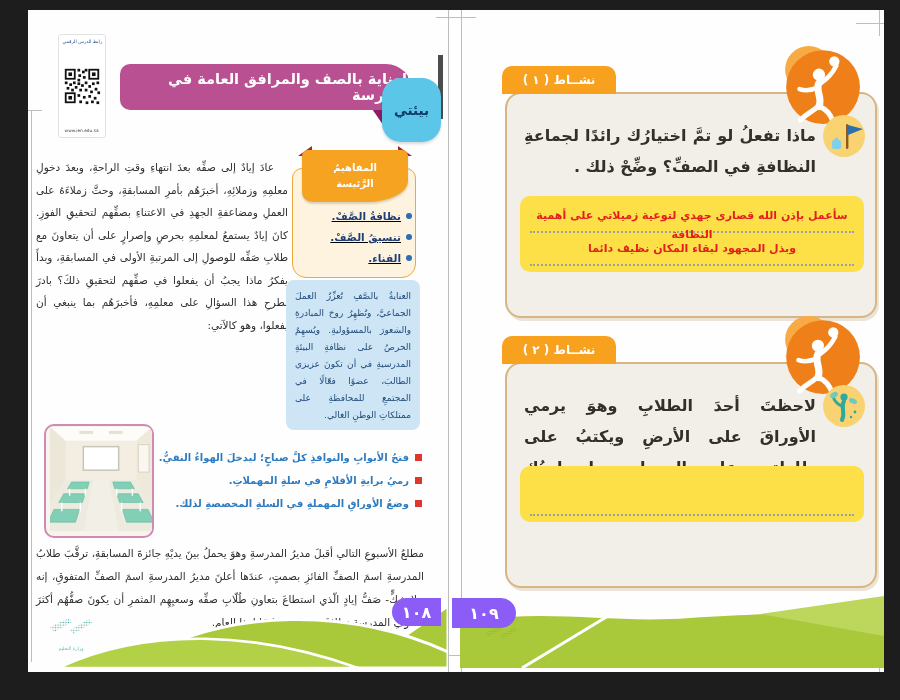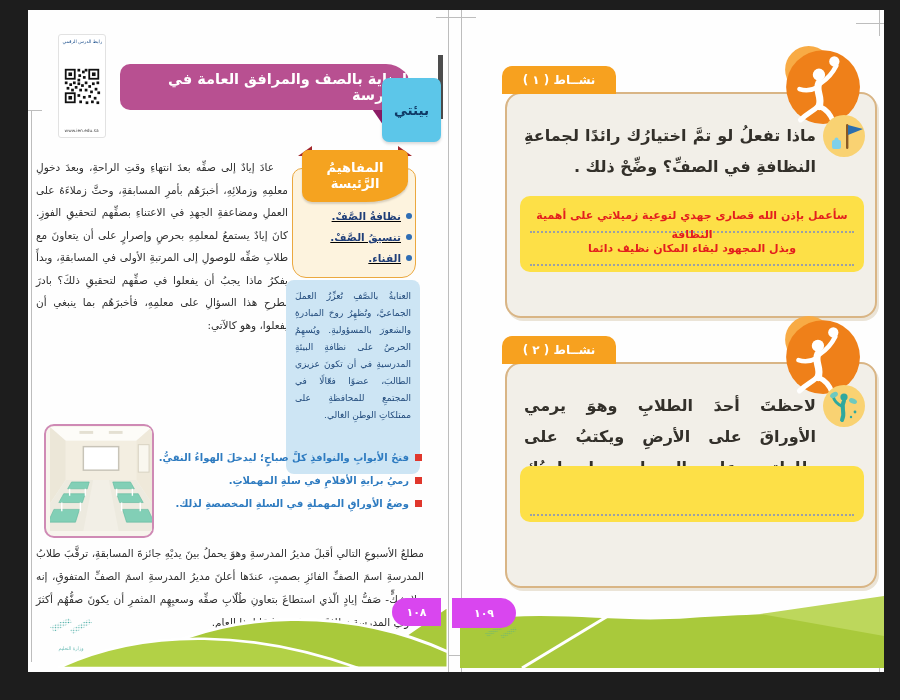--- a/index.html
+++ b/index.html
@@ -17,57 +17,57 @@
            justify-content:space-between;padding:3px 2px;box-sizing:border-box;}
   .qr-cap{font-size:6px;line-height:7px;color:#1c4f8c;text-align:center;transform:scale(.78);white-space:nowrap;}
   .qr-url{font-size:6px;line-height:7px;color:#444;transform:scale(.72);white-space:nowrap;}
   
   .title-tail{position:absolute;left:342px;top:96px;width:38px;height:34px;background:#8c1c66;
               clip-path:polygon(0 0,100% 0,62% 100%);z-index:1;}
   .title-banner{position:absolute;left:92px;top:54px;width:292px;height:46px;background:#b85091;
                 border-radius:10px 26px 0 10px;z-index:2;display:flex;align-items:center;justify-content:center;}
   .title-banner span{color:#fff;font-weight:bold;font-size:14.5px;}
   .gray-bar{position:absolute;left:410px;top:45px;width:5px;height:64px;background:#4d4d4d;z-index:1;}
-  .unit-tab{position:absolute;left:354px;top:68px;width:59px;height:64px;background:#5cc6e9;border-radius:7px;
+  .unit-tab{position:absolute;left:354px;top:68px;width:59px;height:64px;background:#5cc6e9;border-radius:19px;
             z-index:3;display:flex;align-items:center;justify-content:center;box-shadow:0 2px 3px rgba(0,0,0,.15);}
   .unit-tab span{color:#0f3a66;font-weight:bold;font-size:13.5px;}
   
   .bodycol{position:absolute;left:8px;top:146px;width:252px;color:#2f2f2f;font-size:10.5px;
            line-height:22.5px;text-align:justify;}
   .bodycol p{margin:0 0 3px 0;text-indent:14px;}
   .para3{position:absolute;left:8px;top:532px;width:388px;color:#2f2f2f;font-size:10.5px;
          line-height:23px;text-align:justify;}
   
   .c-cream{position:absolute;left:264px;top:158px;width:124px;height:110px;background:#fdf3de;
            border:1.5px solid #eba83f;border-radius:10px 10px 14px 14px;z-index:1;box-sizing:border-box;}
   .c-ribbon{position:absolute;left:274px;top:140px;width:106px;height:52px;background:#f5a320;
             border-radius:6px 6px 40% 10px;z-index:3;display:flex;flex-direction:column;align-items:center;
             justify-content:center;box-shadow:0 2px 2px rgba(0,0,0,.15);}
-  .c-ribbon div{color:#fff;font-weight:bold;font-size:13px;line-height:16px;}
+  .c-ribbon div{color:#fff;font-weight:bold;font-size:10px;line-height:16px;}
   .fold{position:absolute;width:14px;height:10px;background:#a2272b;z-index:2;}
   .foldL{left:270px;top:136px;clip-path:polygon(0 100%,100% 0,100% 100%);}
   .foldR{left:370px;top:136px;clip-path:polygon(0 0,100% 100%,0 100%);}
   .c-items{position:absolute;left:272px;top:198px;width:112px;z-index:4;text-decoration:underline;}
   .c-item{display:flex;align-items:flex-start;margin-bottom:5px;direction:rtl;}
   .c-dot{width:6px;height:6px;border-radius:50%;background:#2e6db5;margin-left:5px;margin-top:5px;flex:none;}
   .c-item span{color:#1f3e78;font-weight:bold;font-size:10.5px;line-height:16px;}
-  .c-note{position:absolute;left:258px;top:270px;width:134px;height:194px;background:#cde5f4;border-radius:8px;
+  .c-note{position:absolute;left:258px;top:270px;width:134px;height:150px;background:#cde5f4;border-radius:8px;
           color:#224b7c;font-size:9px;line-height:17px;text-align:justify;padding:8px 9px;box-sizing:border-box;
           overflow:hidden;}
   
   .photo{position:absolute;left:16px;top:414px;width:106px;height:110px;border:2px solid #cf8ab5;
          border-radius:10px;overflow:hidden;background:#f7f4ec;}
   
   .checklist{position:absolute;left:130px;top:420px;width:264px;direction:rtl;margin-top:16px;}
   .chk-row{display:flex;align-items:flex-start;}
   .chk-sq{width:7px;height:7px;background:#e0372c;margin-left:6px;margin-top:8px;flex:none;}
   .chk-row span{color:#2e7bc0;font-weight:bold;font-size:10px;line-height:23px;}
   
-  .pn{background:#d946ef;color:#fff;font-weight:bold;display:flex;align-items:center;justify-content:center;
-      font-size:11px;letter-spacing:1px;z-index:6;}
+  .pn{background:#8b5cf6;color:#fff;font-weight:bold;display:flex;align-items:center;justify-content:center;
+      font-size:16px;letter-spacing:1px;z-index:6;}
   .pnL{position:absolute;left:364px;top:588px;width:49px;height:28px;border-radius:14px 0 0 14px;}
   .pnR{position:absolute;left:424px;top:588px;width:64px;height:30px;border-radius:0 16px 16px 0;}
   
   .footer-svg{position:absolute;left:0;bottom:4px;z-index:0;}
   .logo-blk{position:absolute;left:14px;top:606px;width:58px;text-align:center;z-index:5;}
   .logo-word{font-size:6px;color:#3fa8a0;opacity:.75;transform:scale(.8);white-space:nowrap;}
   
   .act{position:absolute;left:0;width:424px;height:264px;}
   .act1{top:0;} .act2{top:270px;}
   .act-banner{position:absolute;left:42px;top:56px;width:114px;height:28px;background:#f7a11f;

